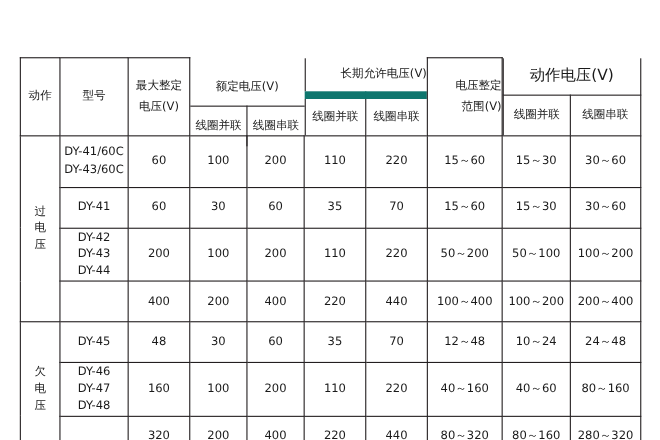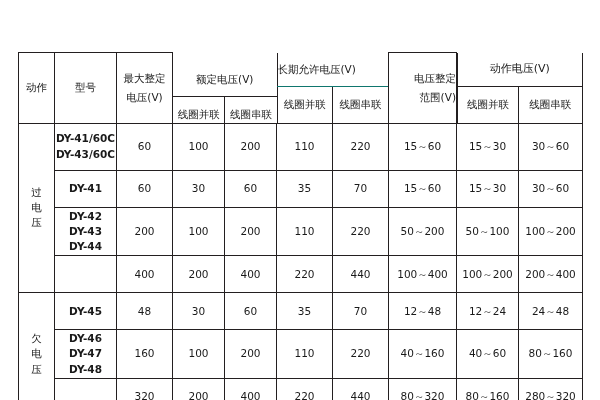--- a/index.html
+++ b/index.html
@@ -56,21 +56,20 @@
   }
   
   .model {
     font-size: 10.5px;
     line-height: 1.62;
     text-align: left;
     padding-left: 10px;
   }
   .model span {
     display: block;
-    font-weight: bold;
   }
   .datarow td {
     height: 30px;
   }
   .row-tall td {
     height: 34px;
   }
   .row-xtall td {
     height: 44px;
   }
@@ -124,38 +123,38 @@
               <td style="border:none;border-right:1px solid #231f20;height:23px;width:50%;font-size:10.5px;text-align:center;">线圈并联</td>
               <td style="border:none;height:23px;width:50%;font-size:10.5px;text-align:center;">线圈串联</td>
             </tr>
           </tbody>
             </table>
         </td>
         <td colspan="2" style="padding:0;border:none;">
           <table style="border-collapse:collapse;width:100%;height:100%;">
             <tbody>
                 <tr>
-              <td colspan="2" style="border:none;border-left:1px solid #231f20;border-bottom:1px solid #0f766e;height:22px;font-size:10.5px;text-align:left;">长期允许电压(V)</td>
+              <td colspan="2" style="border:none;border-left:1px solid #231f20;border-bottom:7px solid #0f766e;height:22px;font-size:10.5px;text-align:right;">长期允许电压(V)</td>
             </tr>
             <tr>
               <td style="border:none;border-left:1px solid #231f20;border-right:1px solid #231f20;height:23px;width:50%;font-size:10.5px;text-align:center;">线圈并联</td>
               <td style="border:none;height:23px;width:50%;font-size:10.5px;text-align:center;">线圈串联</td>
             </tr>
           </tbody>
             </table>
         </td>
         <td rowspan="1" style="border-left:1px solid #231f20;text-align:right;">
           <span class="two-line">电压整定</span>
           <span class="two-line">范围(V)</span>
         </td>
         <td colspan="2" style="padding:0;border:none;">
           <table style="border-collapse:collapse;width:100%;height:100%;">
             <tbody>
                 <tr>
-              <td colspan="2" style="border:none;border-left:1px solid #231f20;border-right:1px solid #231f20;border-bottom:1px solid #231f20;height:22px;font-size:11px;text-align:center;">动作电压(V)</td>
+              <td colspan="2" style="border:none;border-left:1px solid #231f20;border-right:1px solid #231f20;border-bottom:1px solid #231f20;height:22px;font-size:14px;text-align:center;">动作电压(V)</td>
             </tr>
             <tr>
               <td style="border:none;border-left:1px solid #231f20;border-right:1px solid #231f20;height:23px;width:49%;font-size:10.5px;text-align:center;">线圈并联</td>
               <td style="border:none;border-right:1px solid #231f20;height:23px;width:51%;font-size:10.5px;text-align:center;">线圈串联</td>
             </tr>
           </tbody>
             </table>
         </td>
       </tr>
 
@@ -229,21 +228,21 @@
         </td>
         <td class="model">
           <span>DY-45</span>
         </td>
         <td>48</td>
         <td>30</td>
         <td>60</td>
         <td>35</td>
         <td>70</td>
         <td>12～48</td>
-        <td>12～24</td>
+        <td>10～24</td>
         <td>24～48</td>
       </tr>
 
       <tr class="datarow row-xtall">
         <td class="model">
           <span>DY-46</span>
           <span>DY-47</span>
           <span>DY-48</span>
         </td>
         <td>160</td>

